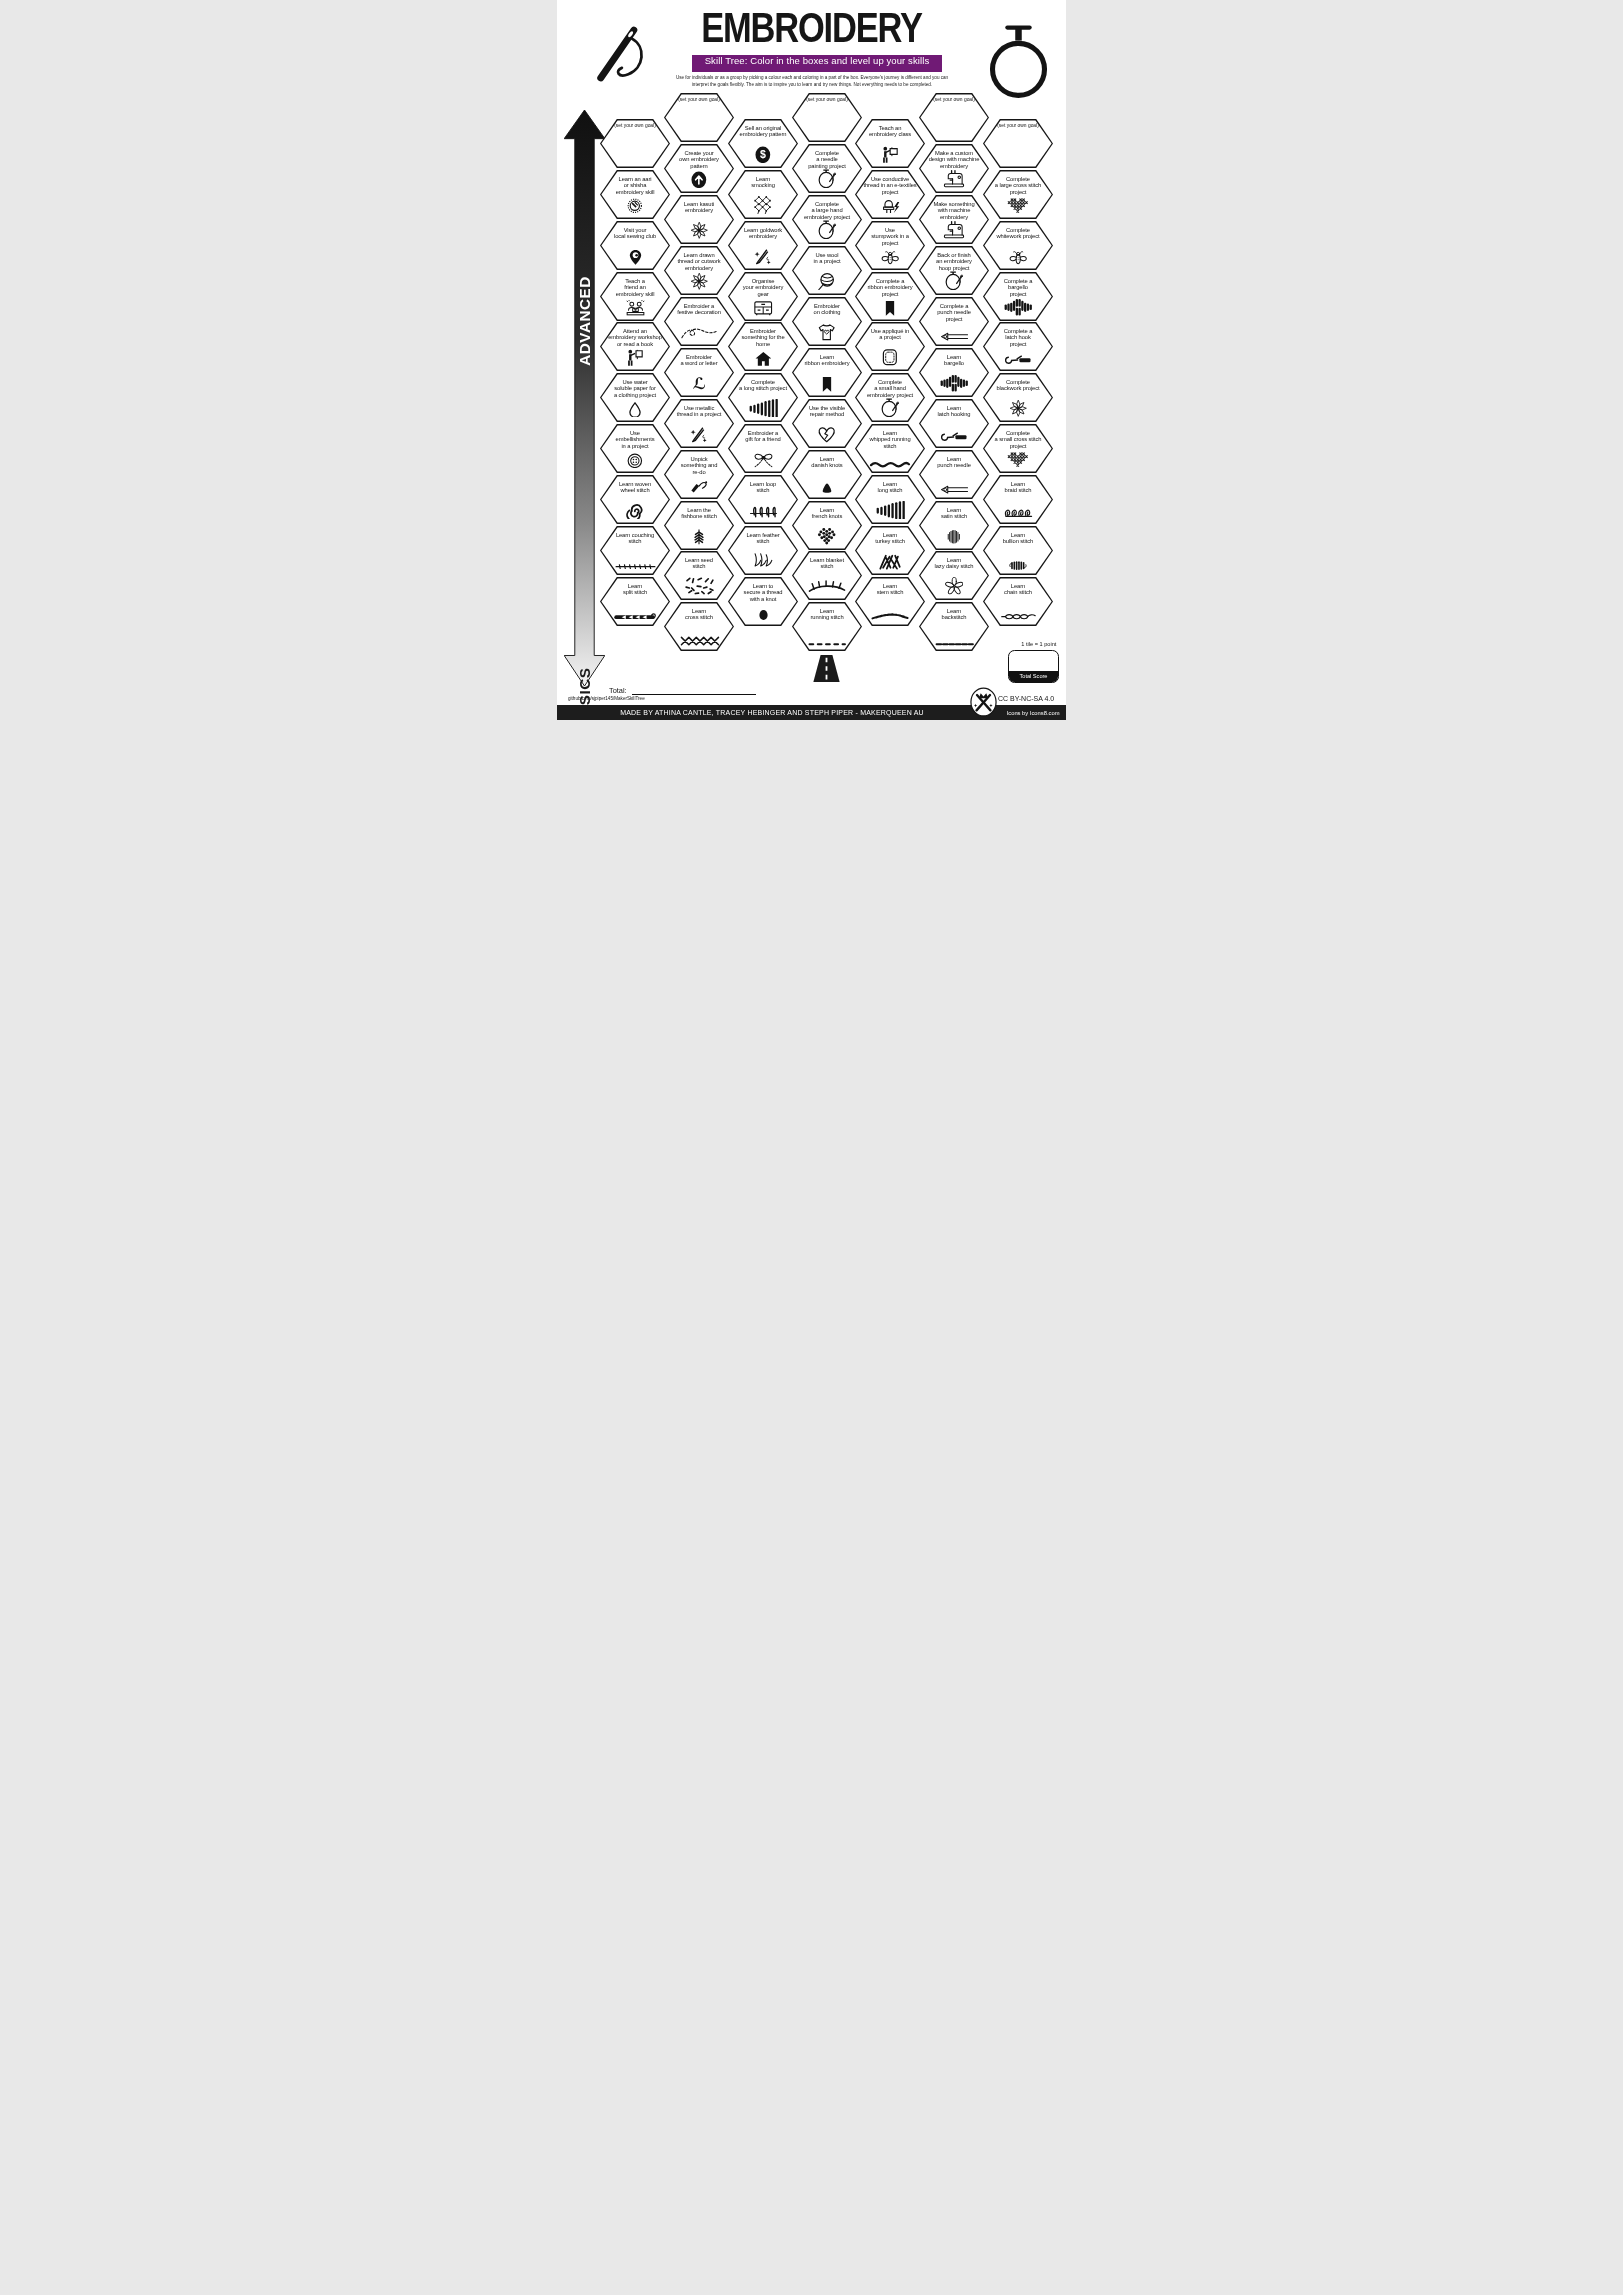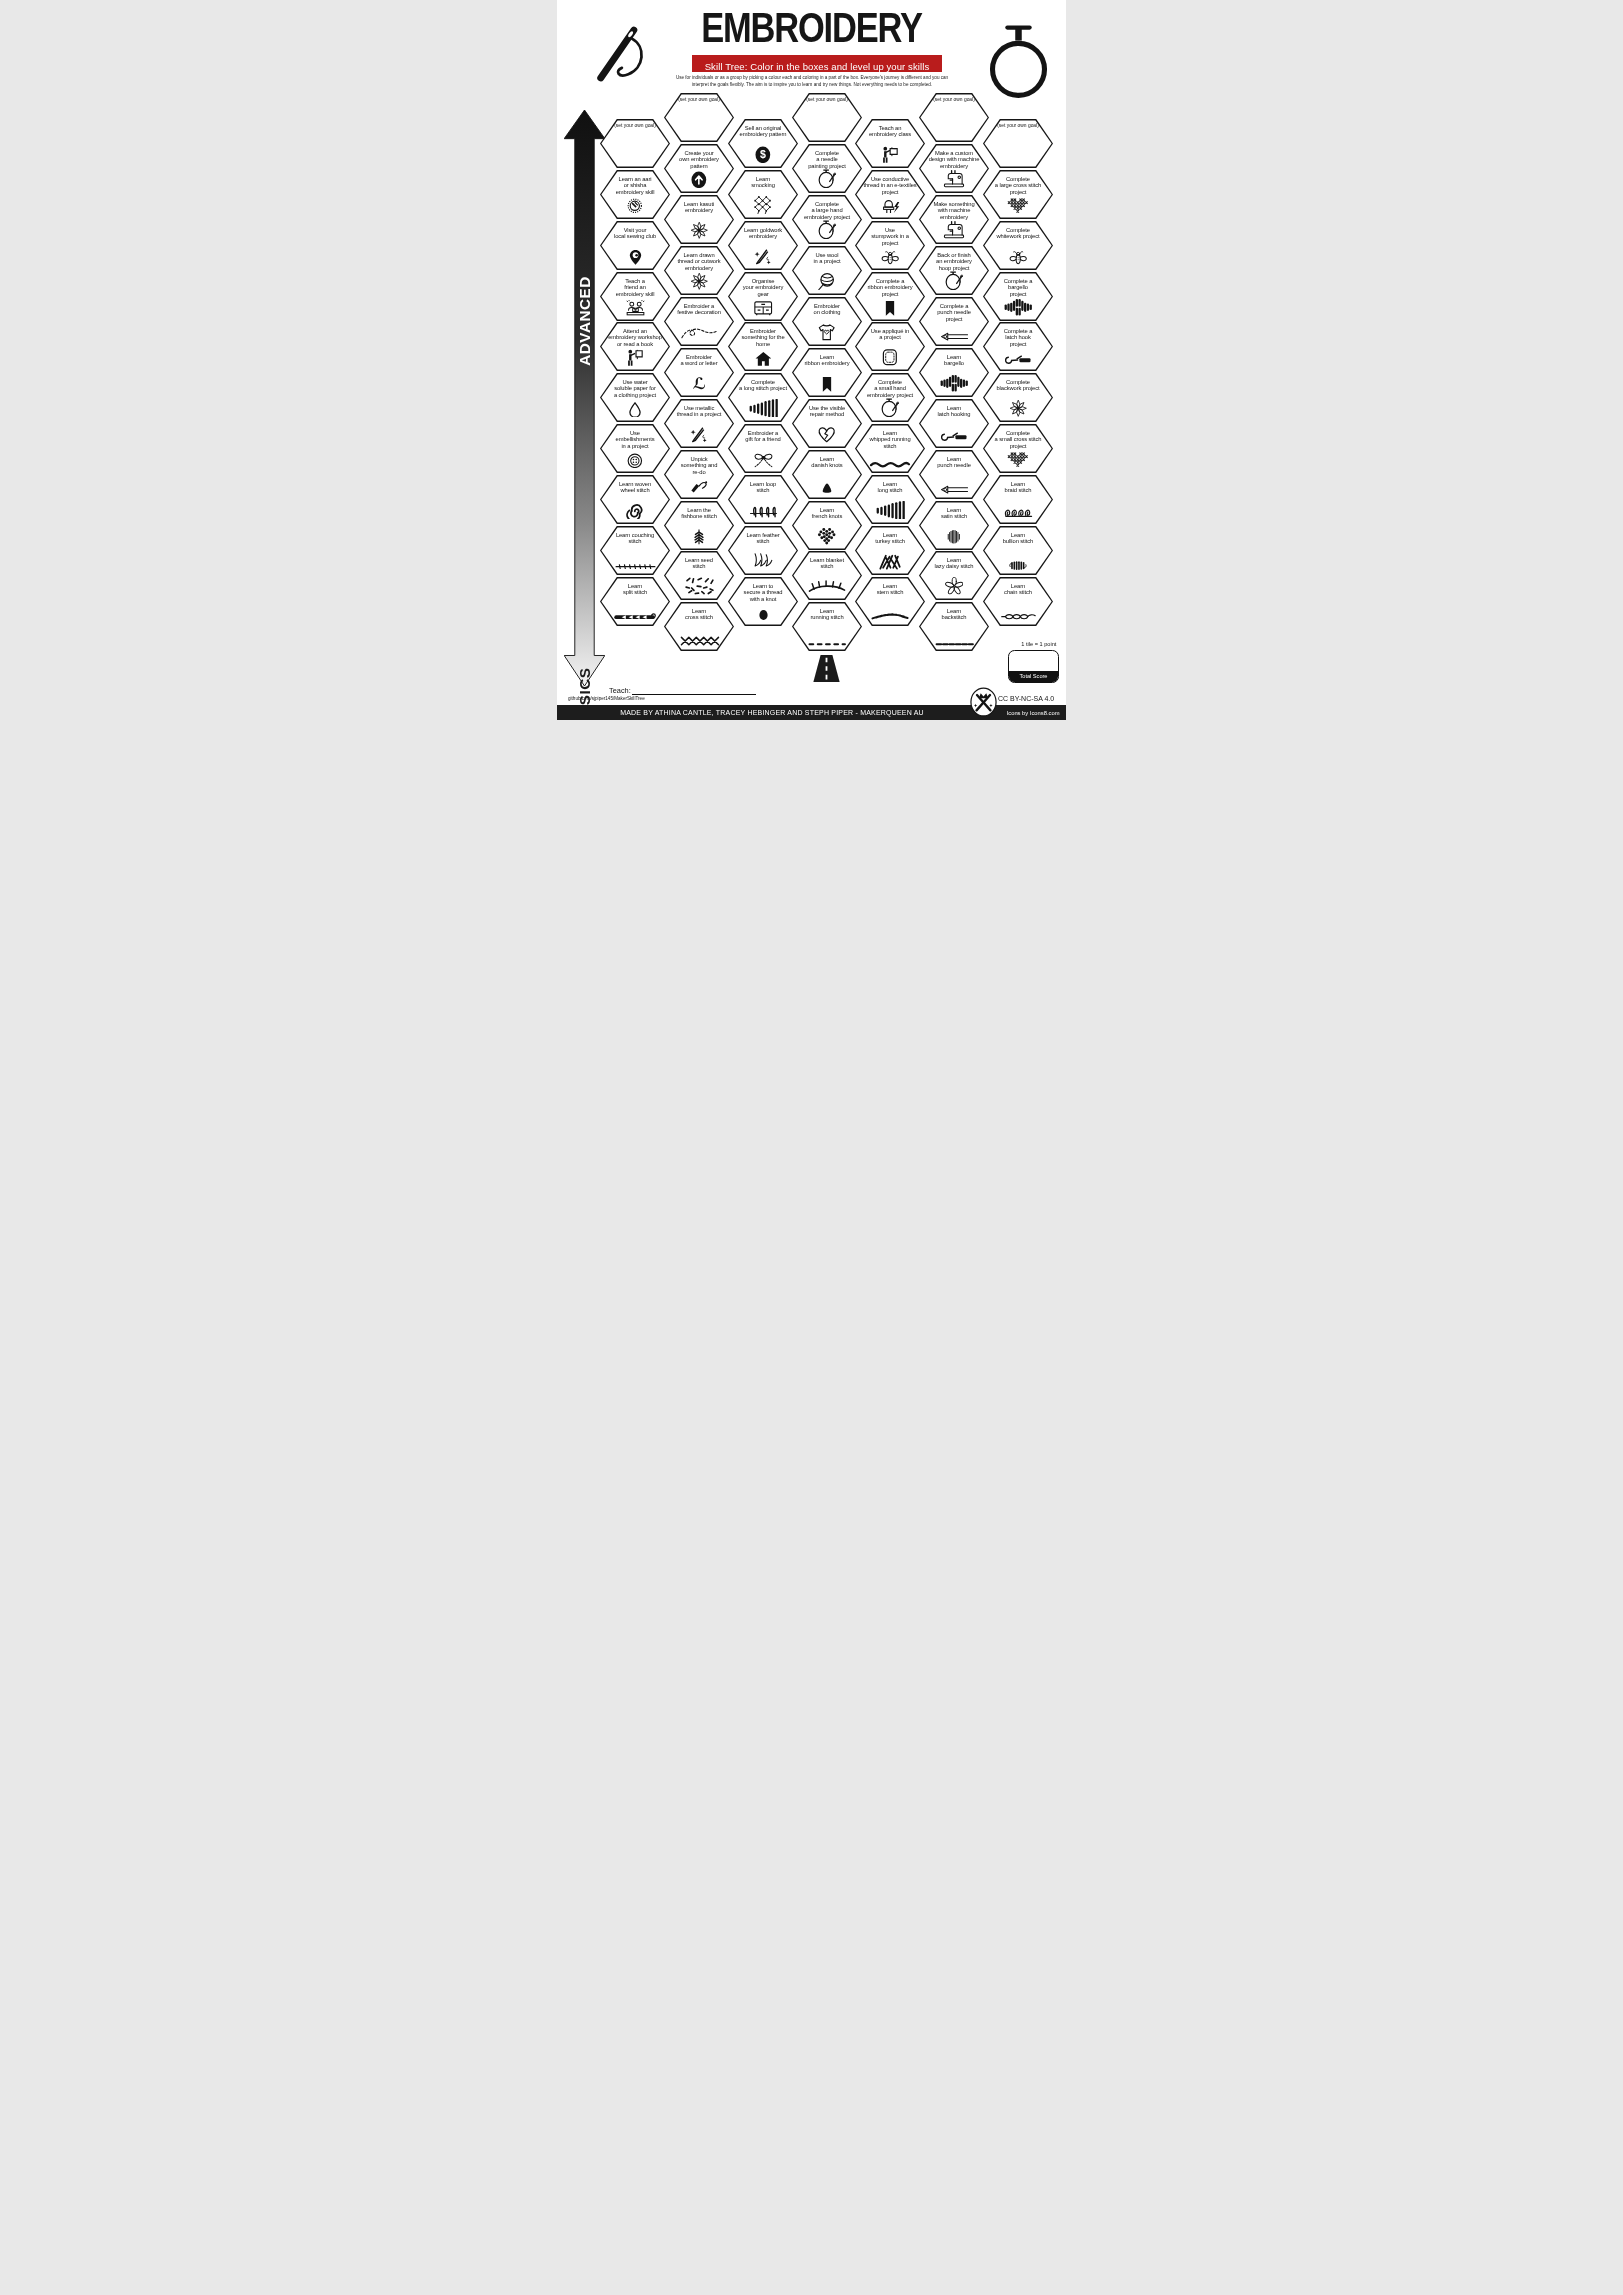--- a/index.html
+++ b/index.html
@@ -1,22 +1,22 @@
 <!DOCTYPE html>
 <html style="font-size:7.4px"><head>
 <meta charset="utf-8">
 <style>
   html,body{margin:0;padding:0;background:#e8e8e8;}
   #poster{position:relative;width:509px;height:720px;background:#ffffff;margin:0 auto;
           font-family:"Liberation Sans",sans-serif;color:#141414;overflow:hidden;}
   
   #title{position:absolute;top:7.4px;left:0;right:0;text-align:center;font-size:42px;line-height:1;
          font-weight:900;letter-spacing:-1.4px;transform:scaleX(.82);margin:0;color:#161616;}
-  #subbar{position:absolute;left:135px;top:55px;width:250px;height:16.7px;background:#b91c1c;color:#fff;
-          display:flex;align-items:flex-end;justify-content:center;font-size:9.5px;letter-spacing:0.1px;}
+  #subbar{position:absolute;left:135px;top:55px;width:250px;height:16.7px;background:#701a75;color:#fff;
+          display:flex;align-items:flex-start;justify-content:center;font-size:9.5px;letter-spacing:0.1px;}
   #desc{position:absolute;left:105px;top:74px;width:300px;margin:0;font-size:4.6px;line-height:1.55;
         text-align:center;white-space:pre-line;color:#222;}
   .cornericon{position:absolute;}
   
   #axis{position:absolute;left:7.4px;top:110px;width:41px;height:576px;}
   .axis-label{position:absolute;text-align:center;font-size:15.3px;font-weight:600;letter-spacing:0.5px;}
   #axis-top{left:-56px;top:202px;width:153px;transform:rotate(-90deg);color:#ffffff;}
   #axis-bottom{left:-35px;top:579px;width:111px;transform:rotate(-90deg);color:#1a1a1a;}
   
   .hex{position:absolute;width:70px;height:49px;
@@ -1162,21 +1162,21 @@
     <svg width="29" height="29" viewBox="0 0 62 64">
       <path d="M18 2 H44 L60 62 H2 Z" fill="#1b1b1b"></path>
       <path d="M31 8 V56" stroke="#fff" stroke-width="4" stroke-dasharray="10 9"></path>
     </svg>
   </div>
 
   <div id="tilepoint">1 tile = 1 point</div>
   <div id="scorebox">
     <div id="scorebar">Total Score</div>
   </div>
-  <div id="namelabel">Teach:</div>
+  <div id="namelabel">Total:</div>
   <div id="nameline"></div>
   <div id="github">github.com/sjpiper145/MakerSkillTree</div>
   <div id="mqlogo">
     <svg width="27" height="30" viewBox="0 0 58 64">
       <ellipse cx="29" cy="32" rx="27" ry="30" fill="#fff" stroke="#141414" stroke-width="2.6"></ellipse>
       <path d="M15 17 L44 50" stroke="#141414" stroke-width="5" stroke-linecap="round"></path>
       <path d="M43 17 L14 50" stroke="#141414" stroke-width="5" stroke-linecap="round"></path>
       <path d="M19 24 L23 13 L29 20 L35 13 L39 24 Z" fill="#141414"></path>
       <path d="M12 36 l1 2.6 2.6 1 -2.6 1 -1 2.6 -1 -2.6 -2.6 -1 2.6 -1 Z" fill="#141414"></path>
       <path d="M45 36 l1 2.6 2.6 1 -2.6 1 -1 2.6 -1 -2.6 -2.6 -1 2.6 -1 Z" fill="#141414"></path>

